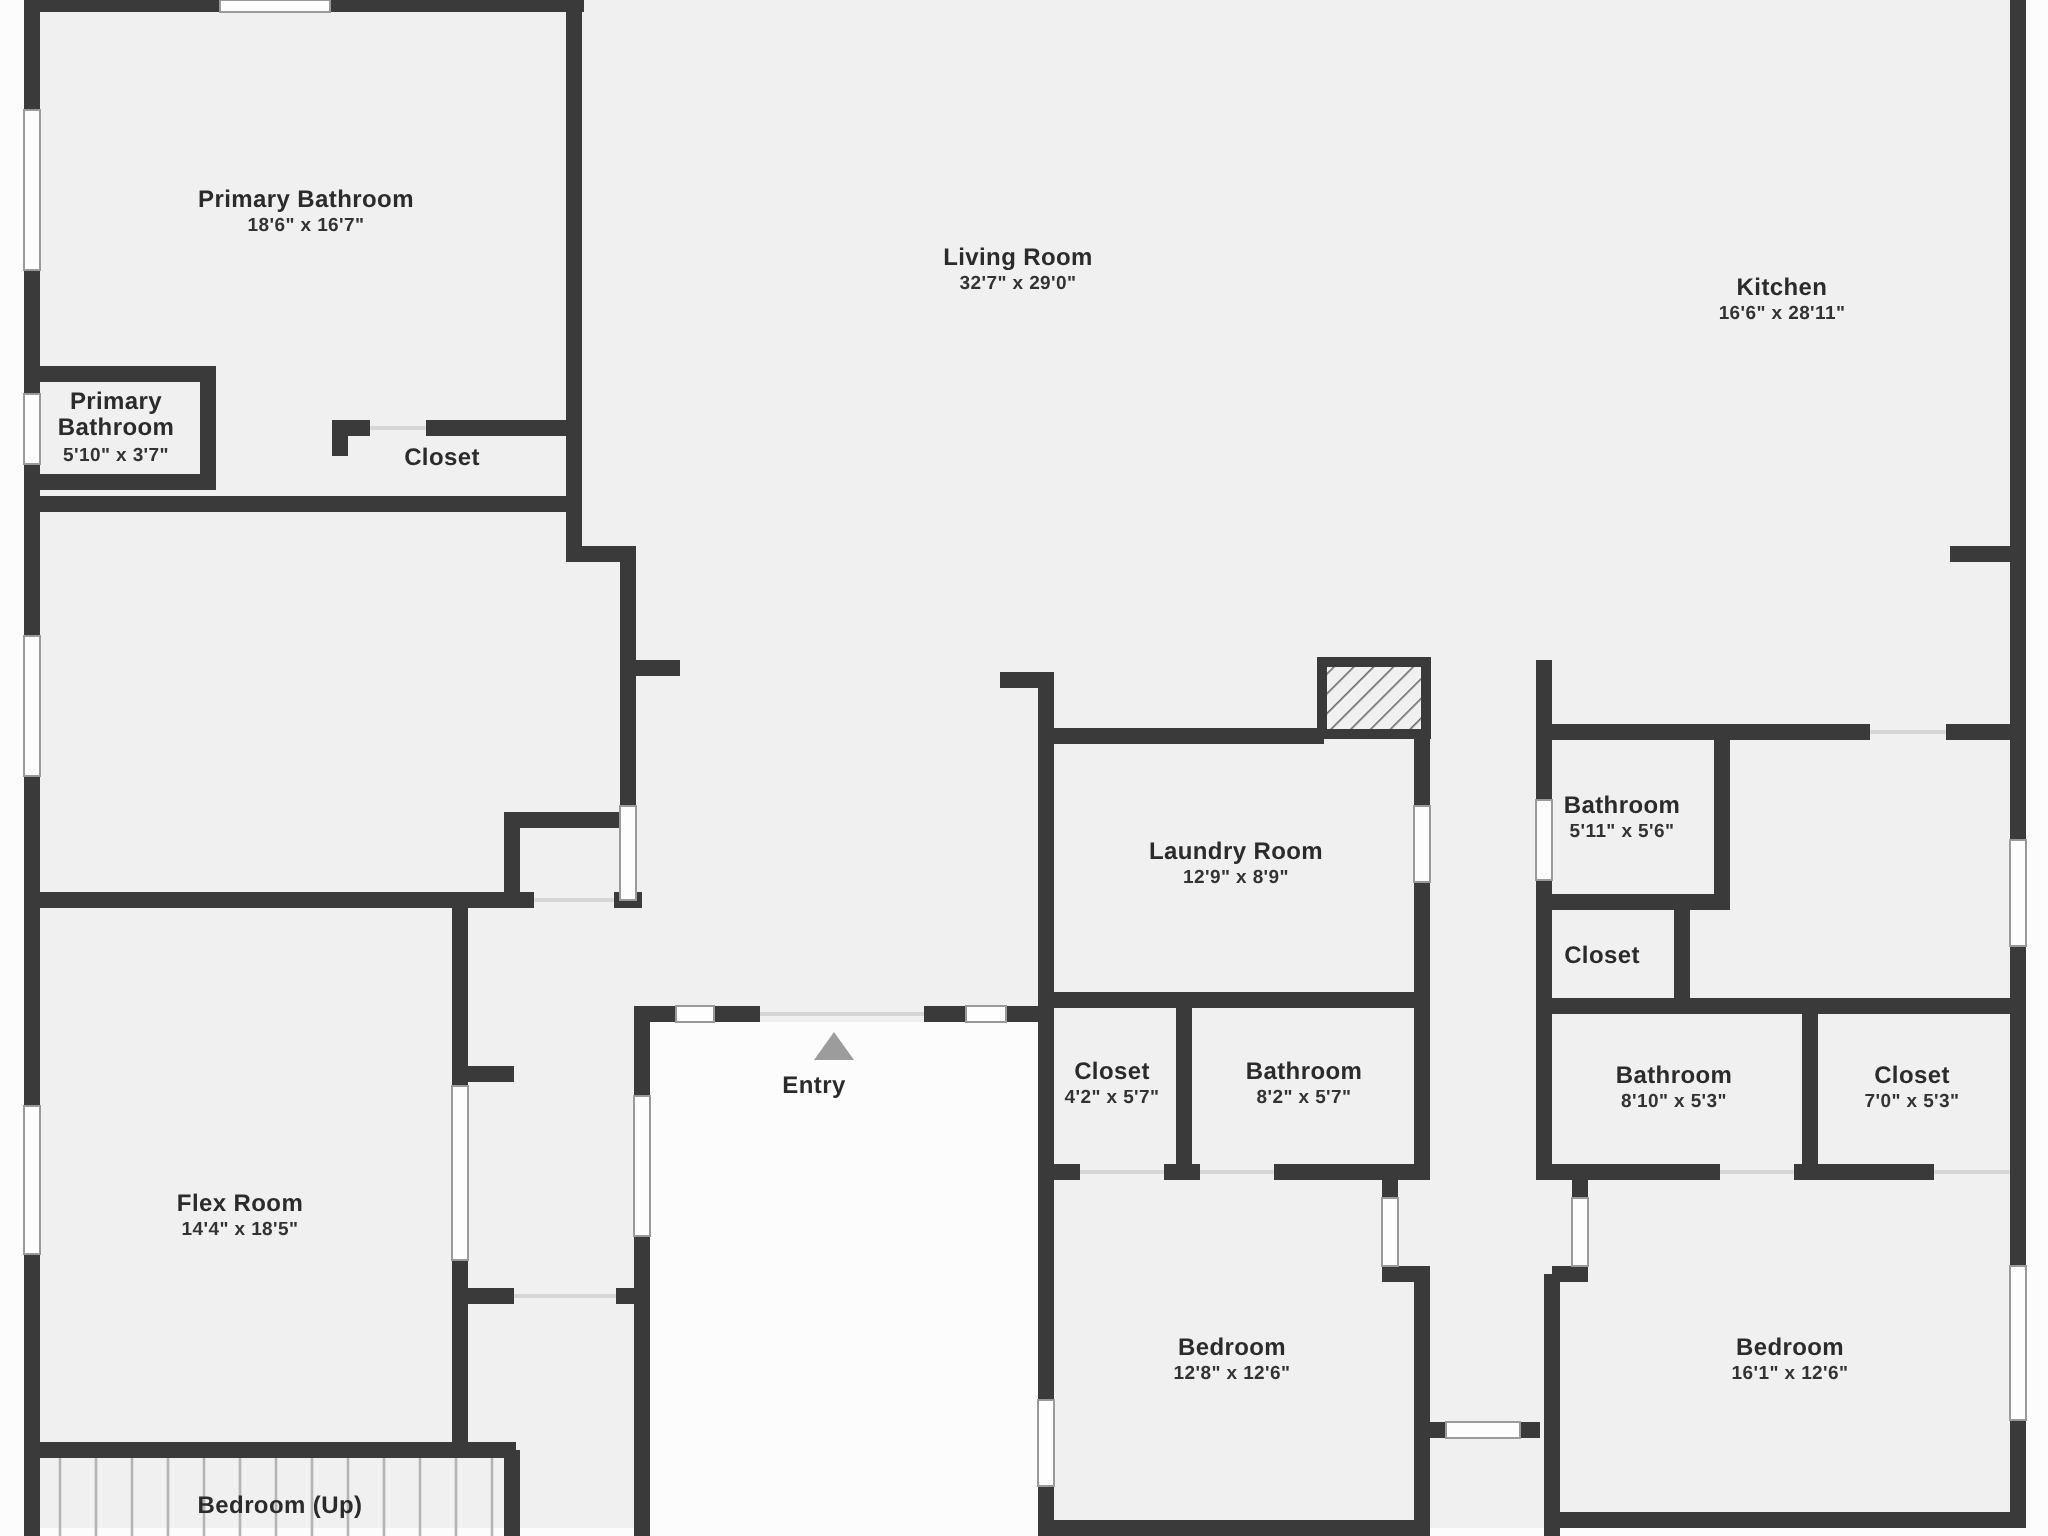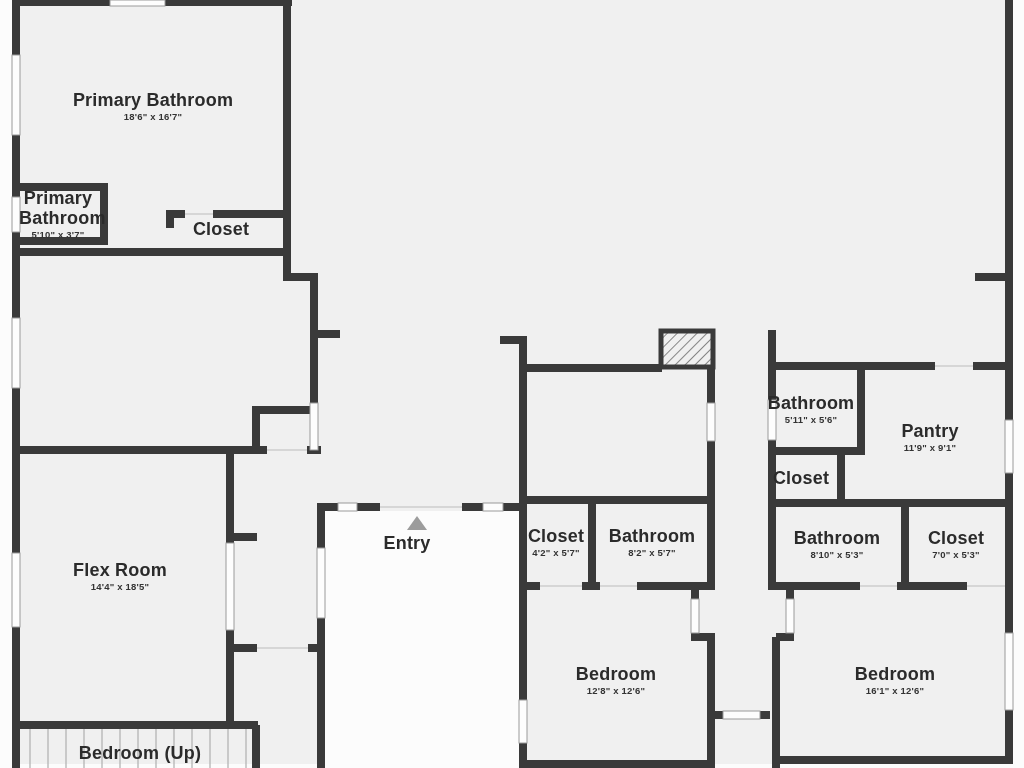--- a/index.html
+++ b/index.html
@@ -12,21 +12,21 @@
   }
   #plan svg{position:absolute;left:0;top:0;}
   #labels{position:absolute;left:0;top:0;width:100%;height:100%;pointer-events:none;}
   .room-label{
     position:absolute;
     transform:translate(-50%,-50%);
     text-align:center;
     color:#2b2b2b;
   }
   .room-name{
-    font-size:18px;
+    font-size:12px;
     font-weight:bold;
     line-height:1.12;
     letter-spacing:.2px;
   }
   .room-dims{
     font-size:9.5px;
     font-weight:bold;
     letter-spacing:.2px;
     margin-top:1px;
     color:#333333;
@@ -138,34 +138,42 @@
     <div class="room-label" style="left: 58px; top: 214px; width: 78px;">
       <div class="room-name">Primary Bathroom</div>
       <div class="room-dims">5'10" x 3'7"</div>
     </div>
 
     <div class="room-label" style="left: 221px; top: 229px; width: 110px;">
       <div class="room-name">Closet</div>
 
     </div>
 
-
-
-
-
+    <div class="room-label" style="left: 509px; top: 135px; width: 220px;">
+      <div class="room-name">Living Room</div>
+      <div class="room-dims">32'7" x 29'0"</div>
+    </div>
+
+    <div class="room-label" style="left: 891px; top: 150px; width: 220px;">
+      <div class="room-name">Kitchen</div>
+      <div class="room-dims">16'6" x 28'11"</div>
+    </div>
+
+
+
+    <div class="room-label" style="left: 618px; top: 432px; width: 220px;">
+      <div class="room-name">Laundry Room</div>
+      <div class="room-dims">12'9" x 8'9"</div>
+    </div>
 
     <div class="room-label" style="left: 811px; top: 409px; width: 130px;">
       <div class="room-name">Bathroom</div>
       <div class="room-dims">5'11" x 5'6"</div>
     </div>
 
-    <div class="room-label" style="left: 930px; top: 437px; width: 150px;">
-      <div class="room-name">Pantry</div>
-      <div class="room-dims">11'9" x 9'1"</div>
-    </div>
 
     <div class="room-label" style="left: 801px; top: 478px; width: 110px;">
       <div class="room-name">Closet</div>
 
     </div>
 
     <div class="room-label" style="left: 556px; top: 542px; width: 95px;">
       <div class="room-name">Closet</div>
       <div class="room-dims">4'2" x 5'7"</div>
     </div>
@@ -178,21 +186,21 @@
     <div class="room-label" style="left: 837px; top: 544px; width: 130px;">
       <div class="room-name">Bathroom</div>
       <div class="room-dims">8'10" x 5'3"</div>
     </div>
 
     <div class="room-label" style="left: 956px; top: 544px; width: 120px;">
       <div class="room-name">Closet</div>
       <div class="room-dims">7'0" x 5'3"</div>
     </div>
 
-    <div class="room-label" style="left: 120px; top: 576px; width: 170px;">
+    <div class="room-label" style="left: 120px; top: 608px; width: 170px;">
       <div class="room-name">Flex Room</div>
       <div class="room-dims">14'4" x 18'5"</div>
     </div>
 
     <div class="room-label" style="left: 407px; top: 543px; width: 110px;">
       <div class="room-name">Entry</div>
 
     </div>
 
     <div class="room-label" style="left: 616px; top: 680px; width: 170px;">

